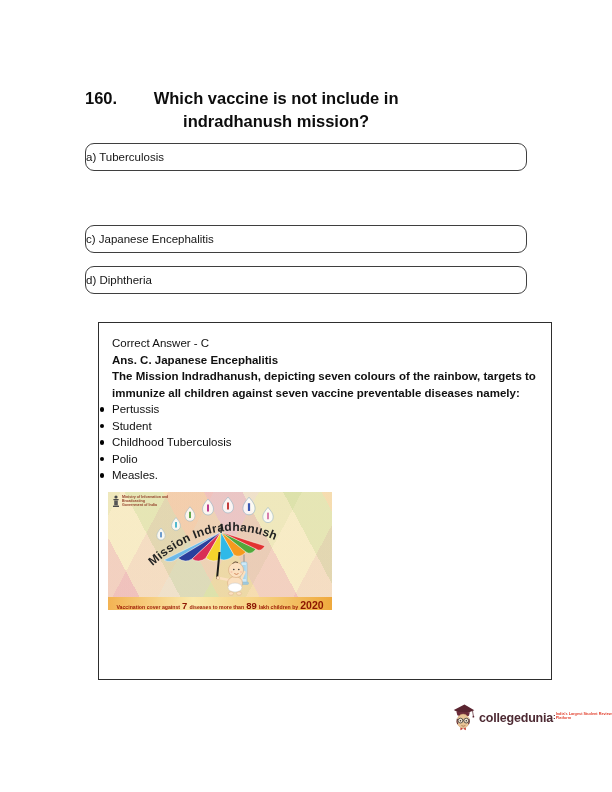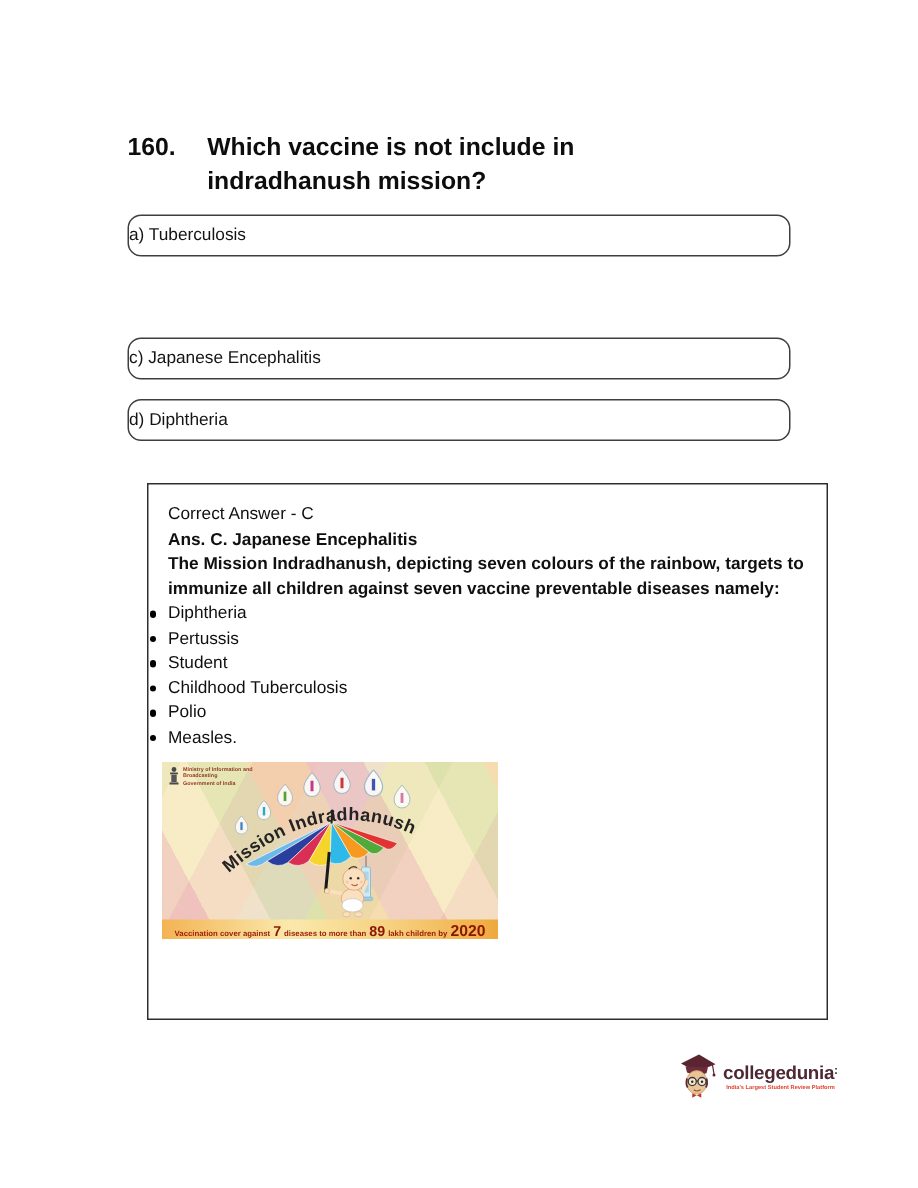--- a/index.html
+++ b/index.html
@@ -1,21 +1,21 @@
 <!DOCTYPE html>
 <html><head>
 <meta charset="utf-8">
 <style>
   html,body{margin:0;padding:0;background:#ffffff;}
   .page{position:relative;width:612px;height:792px;background:#ffffff;overflow:hidden;
         font-family:"Liberation Sans", sans-serif;color:#111;}
 
   
-  .question{position:absolute;left:85px;top:87px;display:flex;gap:21px;
-            font-weight:bold;font-size:16.5px;line-height:23px;color:#0d0d0d;}
+  .question{position:absolute;left:85px;top:87px;display:flex;gap:9px;
+            font-weight:bold;font-size:16.5px;line-height:23px;color:#0d0d0d;text-align:center;}
   .q-num{white-space:nowrap;}
   .q-text{width:300px;}
 
   
   .option{position:absolute;left:85px;width:442px;height:28px;box-sizing:border-box;
           border:1.2px solid #3f3f3f;border-radius:9px;background:#fff;
           display:flex;align-items:center;
           font-size:11.5px;color:#141414;}
   .opt-a{top:143px;} .opt-b{top:184px;} .opt-c{top:225px;align-items:center;} .opt-d{top:266px;}
 
@@ -43,21 +43,21 @@
   .emblem-text{font-size:3.6px;line-height:4.4px;font-weight:bold;color:#93402a;}
   .strip{position:absolute;left:0;bottom:0;width:224px;height:13px;
          background:linear-gradient(90deg,#f3b353,#fae9ac 38%,#f6cf7d 70%,#efa93d);
          display:flex;align-items:baseline;justify-content:center;gap:2px;
          color:#9c1b04;font-weight:bold;font-size:5.2px;white-space:nowrap;}
   .strip .num{font-size:9.5px;color:#8c1500;}
   .strip .num-year{font-size:10.5px;color:#8c1500;}
 
   
   .footer-logo{position:absolute;left:452px;top:702px;display:flex;align-items:center;gap:3px;}
-  .brand-col{display:flex;flex-direction:column;text-align:center;}
+  .brand-col{display:flex;}
   .brand-row{display:flex;align-items:flex-start;}
   .brand-name{font-size:12.5px;font-weight:bold;color:#4d2a33;letter-spacing:-0.2px;}
   .brand-mark{font-size:8px;font-weight:bold;color:#4d2a33;margin-top:1px;}
   .brand-tagline{font-size:3.8px;color:#e2402e;margin-top:1.5px;font-weight:bold;}
 </style>
 </head>
 <body>
 
 <div class="page">
 
@@ -74,21 +74,20 @@
   </div>
   <div class="option opt-d">
     <span>d) Diphtheria</span>
   </div>
 
   <div class="answer-panel">
     <p>Correct Answer - C</p>
     <p class="bold">Ans. C. Japanese Encephalitis</p>
     <p class="bold">The Mission Indradhanush, depicting seven colours of the rainbow, targets to immunize all children against seven vaccine preventable diseases namely:</p>
     <ul class="diseases">
-      <li>Diphtheria</li>
       <li>Pertussis</li>
       <li>Student</li>
       <li>Childhood Tuberculosis</li>
       <li>Polio</li>
       <li>Measles.</li>
     </ul>
 
     <div class="banner">
       <svg class="art" width="224" height="105" viewBox="0 0 224 105">
 

